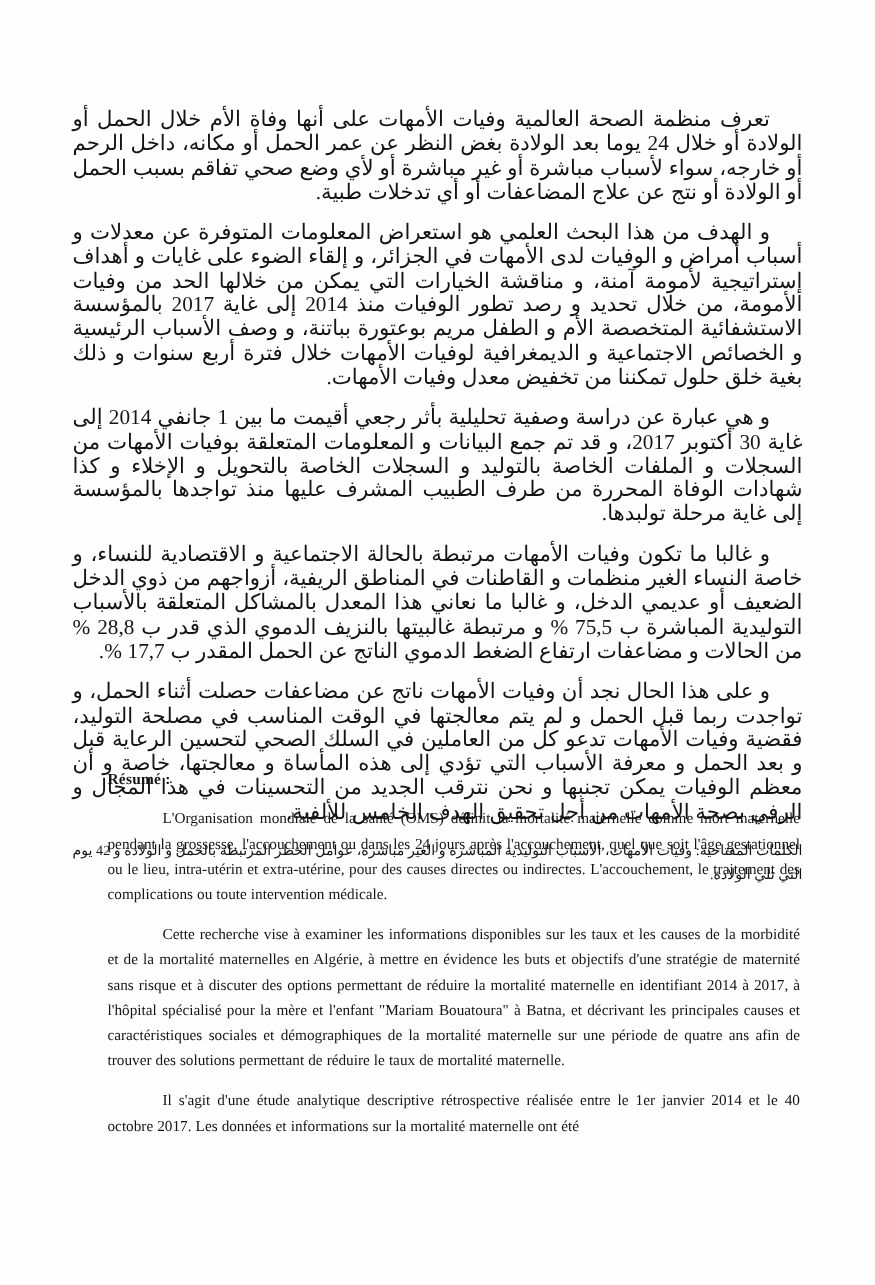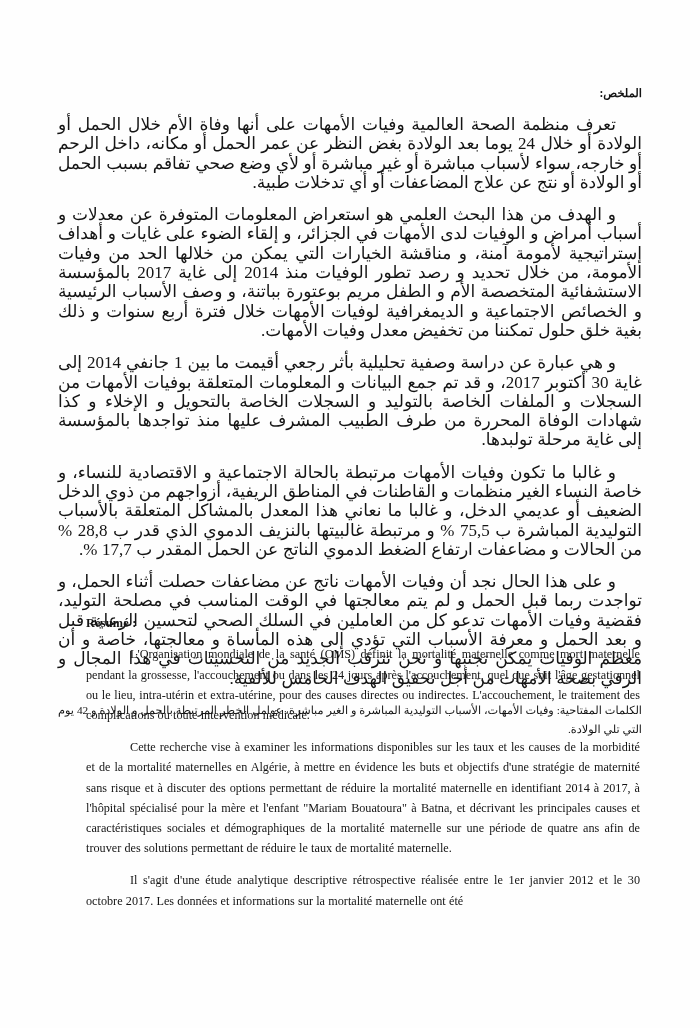--- a/index.html
+++ b/index.html
@@ -99,21 +99,20 @@
 
   .fr-para:last-child { margin-bottom: 0; }
 </style>
 </head>
 <body>
 
 <div class="page">
 
   <section class="ar-section">
 
-    <h1 class="ar-heading">الملخص:</h1>
 
     <p class="ar-para">تعرف منظمة الصحة العالمية وفيات الأمهات على أنها وفاة الأم خلال الحمل أو الولادة أو خلال 24 يوما بعد الولادة بغض النظر عن عمر الحمل أو مكانه، داخل الرحم أو خارجه، سواء لأسباب مباشرة أو غير مباشرة أو لأي وضع صحي تفاقم بسبب الحمل أو الولادة أو نتج عن علاج المضاعفات أو أي تدخلات طبية.</p>
 
     <p class="ar-para">و الهدف من هذا البحث العلمي هو استعراض المعلومات المتوفرة عن معدلات و أسباب أمراض و الوفيات لدى الأمهات في الجزائر، و إلقاء الضوء على غايات و أهداف إستراتيجية لأمومة آمنة، و مناقشة الخيارات التي يمكن من خلالها الحد من وفيات الأمومة، من خلال تحديد و رصد تطور الوفيات منذ 2014 إلى غاية 2017 بالمؤسسة الاستشفائية المتخصصة الأم و الطفل مريم بوعتورة بباتنة، و وصف الأسباب الرئيسية و الخصائص الاجتماعية و الديمغرافية لوفيات الأمهات خلال فترة أربع سنوات و ذلك بغية خلق حلول تمكننا من تخفيض معدل وفيات الأمهات.</p>
 
     <p class="ar-para">و هي عبارة عن دراسة وصفية تحليلية بأثر رجعي أقيمت ما بين 1 جانفي 2014 إلى غاية 30 أكتوبر 2017، و قد تم جمع البيانات و المعلومات المتعلقة بوفيات الأمهات من السجلات و الملفات الخاصة بالتوليد و السجلات الخاصة بالتحويل و الإخلاء و كذا شهادات الوفاة المحررة من طرف الطبيب المشرف عليها منذ تواجدها بالمؤسسة إلى غاية مرحلة تولبدها.</p>
 
 
     <p class="ar-para">و غالبا ما تكون وفيات الأمهات مرتبطة بالحالة الاجتماعية و الاقتصادية للنساء، و خاصة النساء الغير منظمات و القاطنات في المناطق الريفية، أزواجهم من ذوي الدخل الضعيف أو عديمي الدخل، و غالبا ما نعاني هذا المعدل بالمشاكل المتعلقة بالأسباب التوليدية المباشرة ب 75,5 % و مرتبطة غالبيتها بالنزيف الدموي الذي قدر ب 28,8 % من الحالات و مضاعفات ارتفاع الضغط الدموي الناتج عن الحمل المقدر ب 17,7 %.</p>
 
@@ -126,17 +125,17 @@
   </section>
 
   <section class="fr-section">
 
     <h2 class="fr-heading">Résumé :</h2>
 
     <p class="fr-para">L'Organisation mondiale de la santé (OMS) définit la mortalité maternelle comme mort maternelle pendant la grossesse, l'accouchement ou dans les 24 jours après l'accouchement, quel que soit l'âge gestationnel ou le lieu, intra-utérin et extra-utérine, pour des causes directes ou indirectes. L'accouchement, le traitement des complications ou toute intervention médicale.</p>
 
     <p class="fr-para">Cette recherche vise à examiner les informations disponibles sur les taux et les causes de la morbidité et de la mortalité maternelles en Algérie, à mettre en évidence les buts et objectifs d'une stratégie de maternité sans risque et à discuter des options permettant de réduire la mortalité maternelle en identifiant 2014 à 2017, à l'hôpital spécialisé pour la mère et l'enfant "Mariam Bouatoura" à Batna, et décrivant les principales causes et caractéristiques sociales et démographiques de la mortalité maternelle sur une période de quatre ans afin de trouver des solutions permettant de réduire le taux de mortalité maternelle.</p>
 
-    <p class="fr-para">Il s'agit d'une étude analytique descriptive rétrospective réalisée entre le 1er janvier 2012 et le 30 octobre 2017. Les données et informations sur la mortalité maternelle ont été</p>
+    <p class="fr-para">Il s'agit d'une étude analytique descriptive rétrospective réalisée entre le 1er janvier 2014 et le 40 octobre 2017. Les données et informations sur la mortalité maternelle ont été</p>
 
   </section>
 
 </div>
 
 </body></html>

